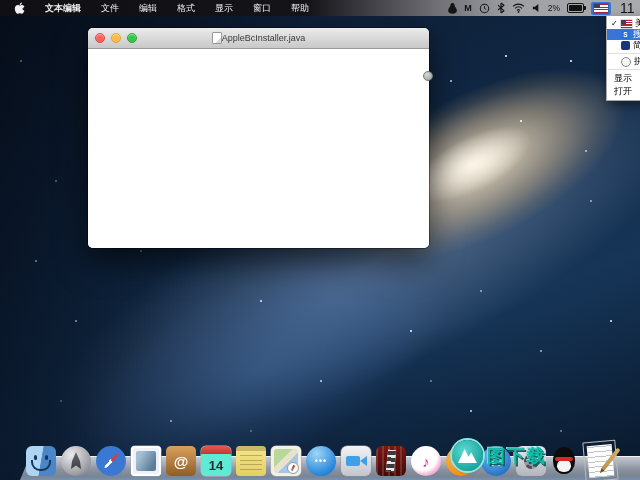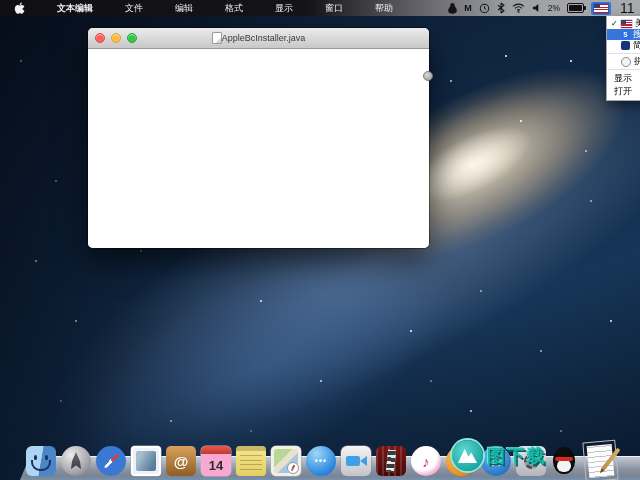--- a/index.html
+++ b/index.html
@@ -33,21 +33,21 @@
     480px 290px rgba(255,255,255,.6),520px 120px #fff,540px 350px rgba(255,255,255,.7),
     570px 60px #fff,590px 200px rgba(255,255,255,.6),610px 320px #fff,620px 90px rgba(255,255,255,.8),
     60px 400px rgba(255,255,255,.6),250px 430px rgba(255,255,255,.5),470px 410px #fff,
     560px 430px rgba(255,255,255,.6),35px 260px #fff,95px 140px rgba(255,255,255,.6),
     370px 150px #fff,430px 380px rgba(255,255,255,.5),505px 55px #fff,585px 150px rgba(255,255,255,.7);}
 
   
   .menubar{position:absolute;left:0;top:0;width:640px;height:16px;z-index:40;
     background:linear-gradient(90deg,#101014 0%,#131318 48%,#6e6e74 68%,#9ea0a4 80%,#a8aaae 100%);
     display:flex;align-items:center;justify-content:space-between;font-size:9px;}
-  .mb-left{display:flex;align-items:center;color:#f2f2f2;gap:16px;padding-left:6px;}
+  .mb-left{display:flex;align-items:center;color:#f2f2f2;gap:4px;padding-left:6px;}
   .mb-apple{display:flex;align-items:center;padding:0 8px;}
   .mb-item{padding:0 8px;line-height:16px;white-space:nowrap;}
   .mb-item.bold{font-weight:bold;}
   .mb-right{display:flex;align-items:center;color:#111;gap:7px;padding-right:0;}
   .st{display:flex;align-items:center;}
   .st-m{font-weight:bold;font-size:9px;}
   .pct{font-size:8.5px;}
   .battery{position:relative;width:15px;height:8px;border:1px solid #111;border-radius:2px;}
   .battery .bfill{position:absolute;inset:1px;background:#111;border-radius:1px;}
   .battery:after{content:"";position:absolute;right:-3px;top:2px;width:2px;height:4px;background:#111;border-radius:0 1px 1px 0;}
@@ -115,21 +115,21 @@
   .di.safari{border-radius:50%;background:radial-gradient(circle,#d8ecff 0 9%,#3a78d4 10% 73%,#eef0f2 75% 88%,#9aa0a8 100%);}
   .di.safari .needle{position:absolute;left:13.5px;top:5px;width:3px;height:20px;transform:rotate(45deg);
     background:linear-gradient(to bottom,#e23c30 50%,#fff 50%);clip-path:polygon(50% 0,100% 12%,100% 88%,50% 100%,0 88%,0 12%);}
 
   .di.mail{border-radius:4px;background:#eef1f5;box-shadow:inset 0 0 0 2px #fff,0 0 0 .5px #9aa2ab;}
   .di.mail .eagle{position:absolute;inset:5px;background:linear-gradient(120deg,#a8bfd2 20%,#5b7f9b 80%);border-radius:2px;}
 
   .di.contacts{background:linear-gradient(#d9a05c,#8f5e26);display:flex;align-items:center;justify-content:center;
     color:#fff;font-weight:bold;font-size:15px;border-radius:5px;}
 
-  .di.calendar{background:#f9a8d4;border-radius:5px;box-shadow:0 0 0 .5px #b8b8b8;overflow:hidden;
+  .di.calendar{background:#5eead4;border-radius:5px;box-shadow:0 0 0 .5px #b8b8b8;overflow:hidden;
     display:flex;align-items:flex-end;justify-content:center;}
   .di.calendar .ctop{position:absolute;left:0;right:0;top:0;height:8px;background:linear-gradient(#e8564e,#c03a32);}
   .di.calendar .cday{font-size:13px;font-weight:bold;color:#2c2c2c;line-height:21px;}
 
   .di.notes{background:linear-gradient(#f4e78c,#e5cf64);border-radius:4px;}
   .di.notes .nlines{position:absolute;inset:6px 4px 4px;
     background:repeating-linear-gradient(to bottom,transparent 0 3.5px,rgba(110,92,40,.4) 3.5px 4.5px);}
   .di.notes:after{content:"";position:absolute;left:0;right:0;top:0;height:5px;background:rgba(160,140,70,.5);border-radius:4px 4px 0 0;}
 
   .di.maps{background:#f2f0e6;border-radius:5px;box-shadow:0 0 0 .5px #b0b0b0;}

